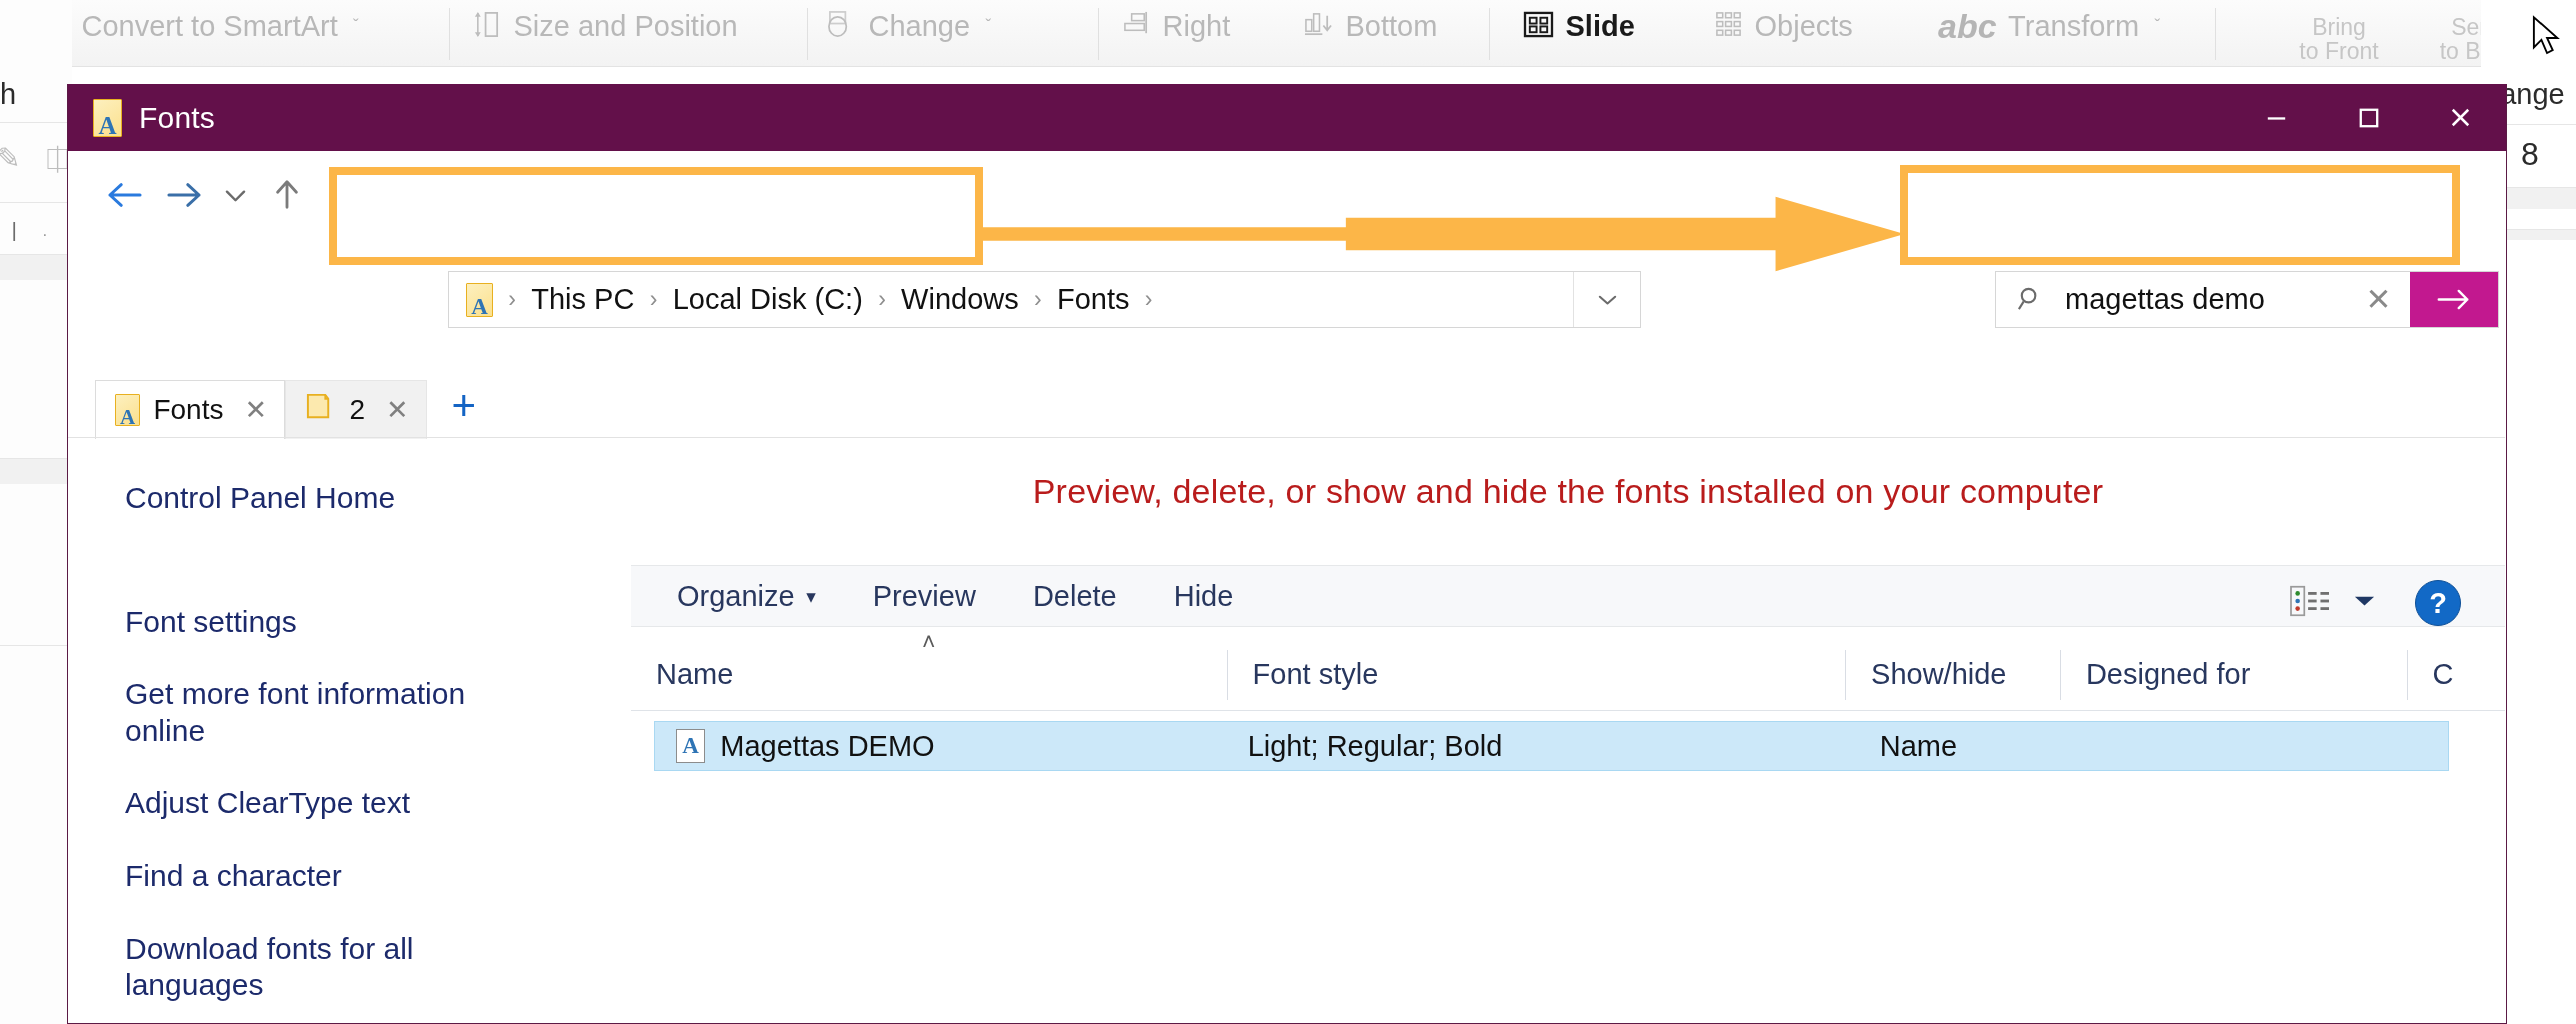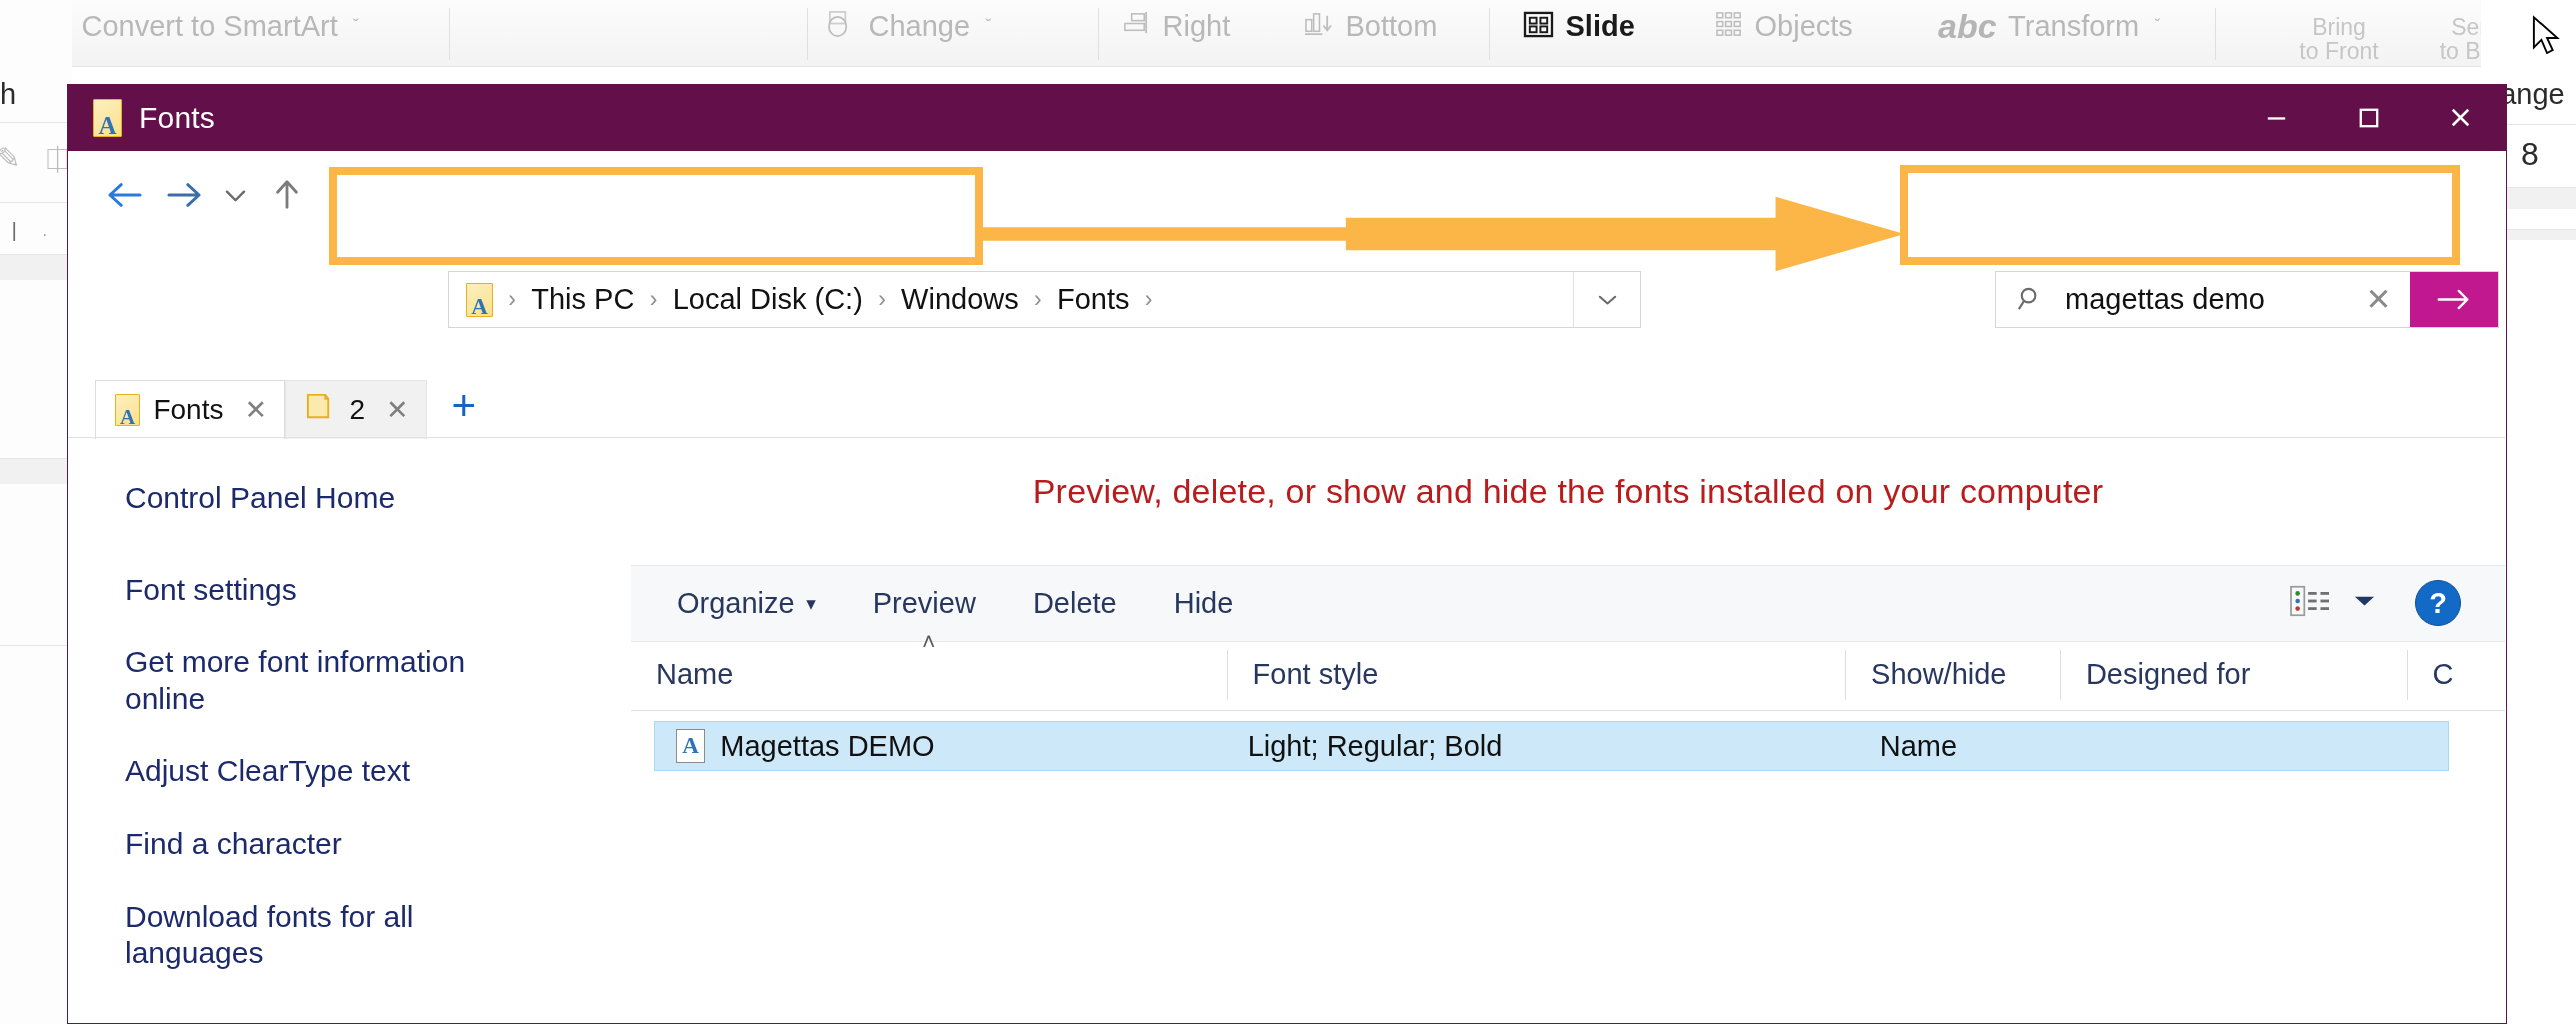--- a/index.html
+++ b/index.html
@@ -143,28 +143,28 @@
   .tab-add { font-size:42px; color:#1464c4; padding:0 25px 7.6px 25px; font-weight:300; }
 
   .tab-divider { position:absolute; left:0; top:353px; width:2437px; height:1px; background:#e2e2e2; }
 
   
   .winbody { position:absolute; left:0; top:354px; width:2437px; height:582px; display:flex; }
   .sidebar { width:563px; padding:42px 0 0 57px; }
   .side-link {
     color:#1c2a6b; font-size:30px; line-height:1.22; margin-bottom:36px; max-width:411px;
   }
-  .side-link.first { margin-bottom:55px; }
+  .side-link.first { margin-bottom:87px; }
 
   .content { flex:1; position:relative; }
   .content-title {
     color:#b91c1c; font-size:34px; text-align:center; padding-top:34px; letter-spacing:0.2px;
   }
   .cmdbar {
-    position:absolute; left:0; top:127px; width:100%; height:77px;
+    position:absolute; left:0; top:127px; width:100%; height:62px;
     background:#f7f8fa; border-top:1px solid #e6e8ea; border-bottom:1px solid #e6e8ea;
     display:flex; align-items:center; padding-left:46px; gap:57px;
   }
   .cmd { font-size:29px; color:#28375e; display:flex; align-items:center; gap:11.5px; }
   .cmd .caret { font-size:19px; color:#28375e; }
   .cmdbar-right {
     position:absolute; right:44px; top:0; height:74px; display:flex; align-items:center; gap:38px;
   }
   .view-ico { display:flex; align-items:center; gap:21px; }
   .help-btn {
@@ -228,20 +228,31 @@
               <rect x="8" y="13" width="6" height="5" fill="none" stroke="#bdbdbd" stroke-width="1.6"></rect>
               <rect x="8" y="21" width="6" height="5" fill="none" stroke="#bdbdbd" stroke-width="1.6"></rect>
               <line x1="17" y1="15" x2="28" y2="15" stroke="#bdbdbd" stroke-width="1.6"></line>
               <line x1="17" y1="23" x2="28" y2="23" stroke="#bdbdbd" stroke-width="1.6"></line>
             </svg>
         </span>
         <span>Convert to SmartArt</span>
         <span class="rb-caret">ˇ</span>
       </div>
 
+      <div class="rb-item" style="left:473px;">
+        <span class="rb-ico">
+          <svg width="29" height="31" viewBox="0 0 30 32">
+              <line x1="5" y1="4" x2="5" y2="28" stroke="#bdbdbd" stroke-width="1.6"></line>
+              <path d="M5 3 L2 8 L8 8 Z" fill="#bdbdbd"></path>
+              <path d="M5 29 L2 24 L8 24 Z" fill="#bdbdbd"></path>
+              <rect x="13" y="4" width="12" height="24" fill="none" stroke="#bdbdbd" stroke-width="1.8"></rect>
+            </svg>
+        </span>
+        <span>Size and Position</span>
+      </div>
 
       <div class="rb-item" style="left:826px;">
         <span class="rb-ico">
           <svg width="31" height="29" viewBox="0 0 32 30">
               <rect x="4" y="2" width="16" height="12" fill="none" stroke="#cdcdcd" stroke-width="1.8"></rect>
               <ellipse cx="12" cy="17" rx="9" ry="10" fill="none" stroke="#bdbdbd" stroke-width="1.8"></ellipse>
             </svg>
         </span>
         <span>Change</span>
         <span class="rb-caret">ˇ</span>

